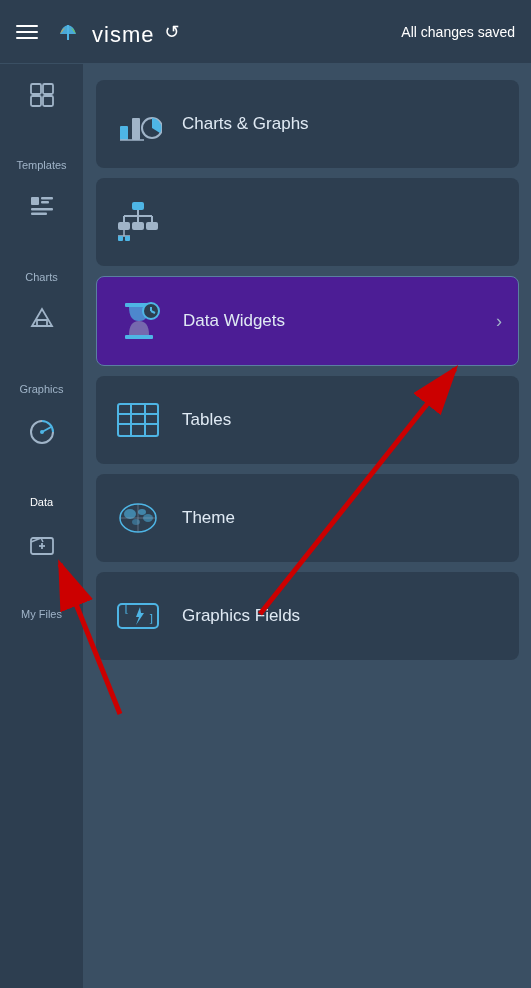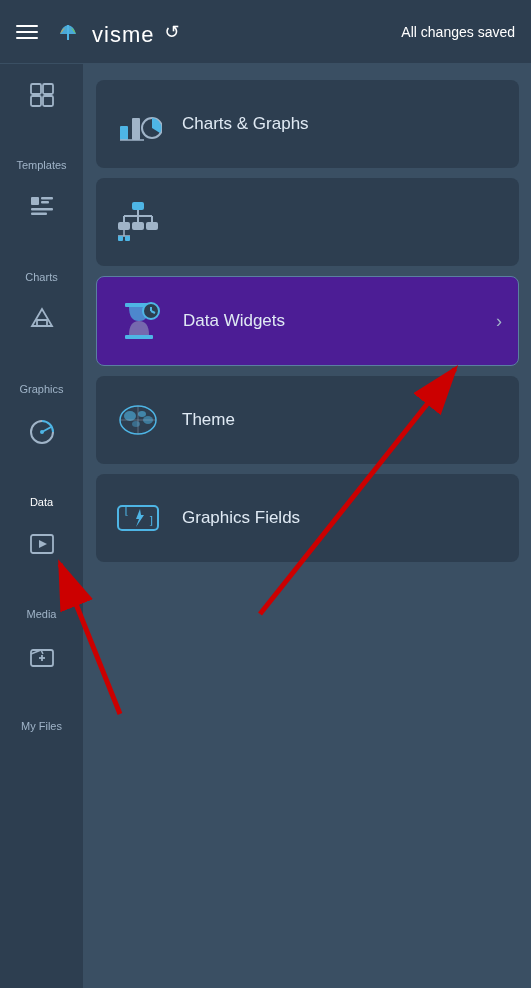--- a/index.html
+++ b/index.html
@@ -240,29 +240,20 @@
         <svg width="26" height="26" viewBox="0 0 26 26" fill="none">
           <path d="M13 2 A11 11 0 0 1 24 13" stroke="#4eb5e5" stroke-width="2" fill="none"></path>
           <path d="M13 2 A11 11 0 1 0 24 13" stroke="#a0b4c8" stroke-width="2" fill="none"></path>
           <line x1="13" y1="13" x2="22" y2="8" stroke="#4eb5e5" stroke-width="2"></line>
           <circle cx="13" cy="13" r="2" fill="#4eb5e5"></circle>
         </svg>
       </span>
       <span class="sidebar-label">Data</span>
     </div>
 
-    <div class="sidebar-item">
-      <span class="sidebar-icon">
-        <svg width="26" height="26" viewBox="0 0 26 26" fill="none">
-          <rect x="2" y="4" width="22" height="18" rx="2" stroke="#a0b4c8" stroke-width="1.8" fill="none"></rect>
-          <polygon points="10,9 10,17 18,13" fill="#a0b4c8"></polygon>
-        </svg>
-      </span>
-      <span class="sidebar-label">Media</span>
-    </div>
 
 
     <div class="sidebar-item">
       <span class="sidebar-icon">
         <svg width="26" height="26" viewBox="0 0 26 26" fill="none">
           <rect x="2" y="7" width="22" height="16" rx="2" stroke="#a0b4c8" stroke-width="1.8" fill="none"></rect>
           <path d="M2 11 L12 7 L14 11" stroke="#a0b4c8" stroke-width="1.5" fill="none"></path>
           <line x1="13" y1="12" x2="13" y2="18" stroke="#a0b4c8" stroke-width="1.8"></line>
           <line x1="10" y1="15" x2="16" y2="15" stroke="#a0b4c8" stroke-width="1.8"></line>
         </svg>
@@ -323,20 +314,32 @@
 
           <circle cx="36" cy="14" r="8" fill="#2d3e50" stroke="#4eb5e5" stroke-width="2"></circle>
           <line x1="36" y1="10" x2="36" y2="14" stroke="#4eb5e5" stroke-width="2"></line>
           <line x1="36" y1="14" x2="40" y2="16" stroke="#4eb5e5" stroke-width="2"></line>
         </svg>
       </div>
       <span class="menu-label">Data Widgets</span>
       <span class="menu-chevron">›</span>
     </div>
 
+    <div class="menu-item">
+      <div class="menu-icon">
+        <svg width="48" height="48" viewBox="0 0 48 48" fill="none">
+          <rect x="4" y="8" width="40" height="32" rx="2" stroke="#4eb5e5" stroke-width="2" fill="none"></rect>
+          <line x1="4" y1="18" x2="44" y2="18" stroke="#4eb5e5" stroke-width="2"></line>
+          <line x1="4" y1="28" x2="44" y2="28" stroke="#4eb5e5" stroke-width="2"></line>
+          <line x1="17" y1="8" x2="17" y2="40" stroke="#4eb5e5" stroke-width="2"></line>
+          <line x1="31" y1="8" x2="31" y2="40" stroke="#4eb5e5" stroke-width="2"></line>
+        </svg>
+      </div>
+      <span class="menu-label">Tables</span>
+    </div>
 
     <div class="menu-item">
       <div class="menu-icon">
         <svg width="48" height="48" viewBox="0 0 48 48" fill="none">
 
           <ellipse cx="24" cy="24" rx="18" ry="14" stroke="#4eb5e5" stroke-width="1.5" fill="none"></ellipse>
 
           <ellipse cx="16" cy="20" rx="6" ry="5" fill="#4eb5e5" opacity="0.6"></ellipse>
           <ellipse cx="28" cy="18" rx="4" ry="3" fill="#4eb5e5" opacity="0.6"></ellipse>
           <ellipse cx="34" cy="24" rx="5" ry="4" fill="#4eb5e5" opacity="0.5"></ellipse>

